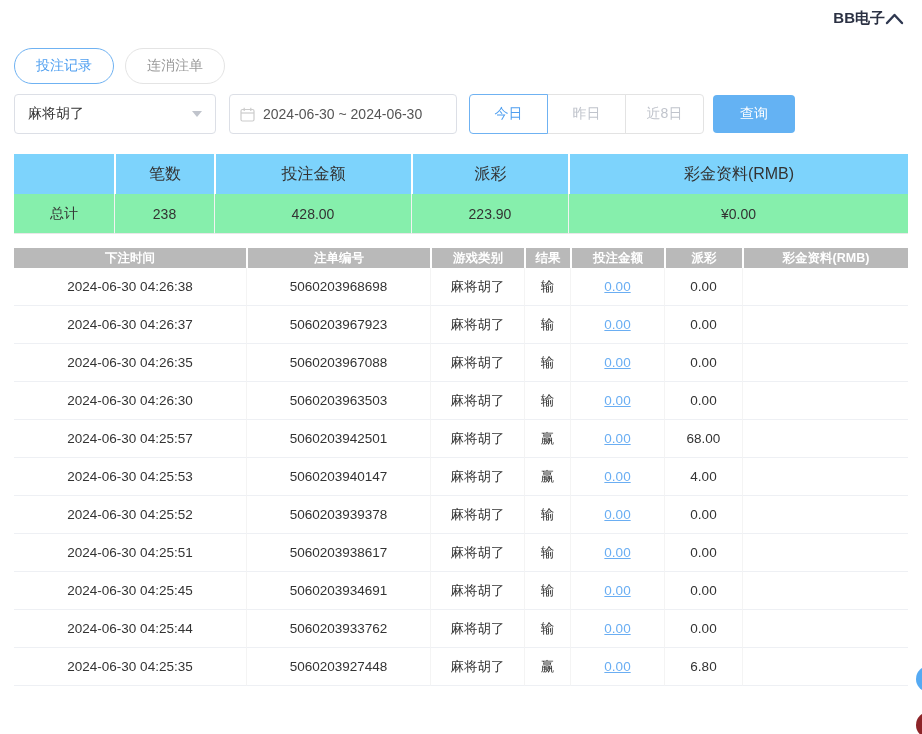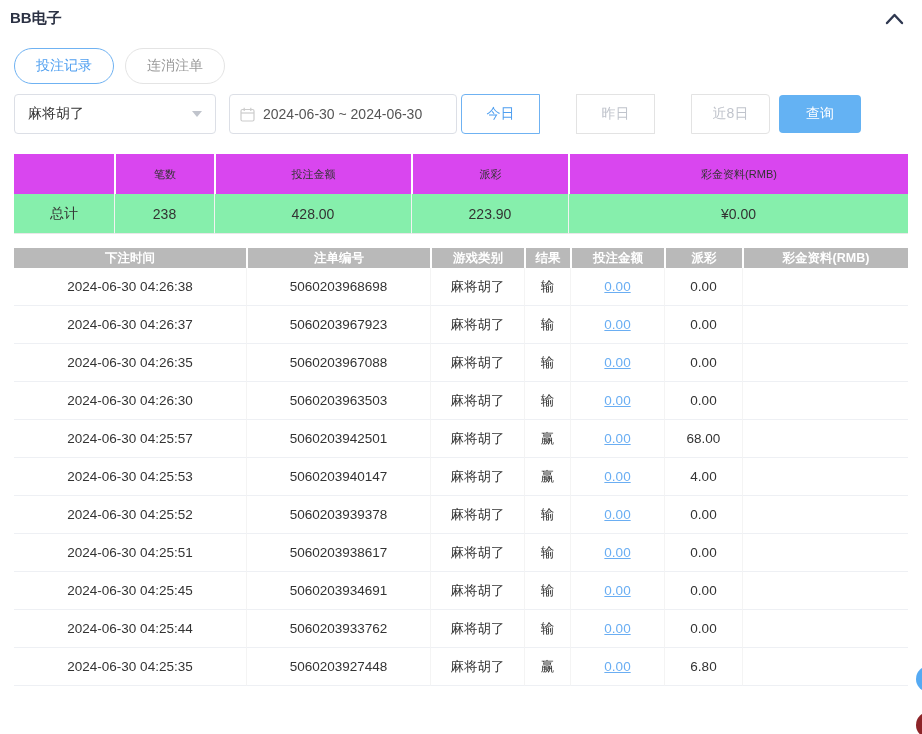--- a/index.html
+++ b/index.html
@@ -1,55 +1,55 @@
 <!DOCTYPE html>
 <html><head>
 <meta charset="utf-8">
 <style>
   * { box-sizing: border-box; }
   html,body { margin:0; padding:0; background:#fff; }
   body { font-family:"Liberation Sans","DejaVu Sans",sans-serif; }
   .page { position:relative; width:922px; height:734px; background:#fff; overflow:hidden; }
 
   
-  .panel-header { display:flex; justify-content:space-between; align-items:center;
-                  padding:9px 18px 0 10px; height:28px; }
+  .panel-header { display:flex; justify-content:flex-end; align-items:center;
+                  padding:9px 18px 0 4px; height:28px; }
   .page-title { font-size:15px; font-weight:bold; color:#2b3143; }
   .chevron-btn { background:none; border:none; padding:0; cursor:pointer; line-height:0; }
 
   
   .tabs { display:flex; gap:11px; margin:20px 0 0 14px; }
   .tab { height:36px; padding:0 21px; border-radius:18px; background:#fff;
          font-size:14px; cursor:pointer; font-family:inherit; }
   .tab.active { border:1px solid #6fb2f2; color:#4f9ff0; }
   .tab.inactive { border:1px solid #e4e4e4; color:#9a9a9a; }
 
   
   .filter-row { display:flex; align-items:center; margin:10px 0 0 14px; height:40px; }
   .select-box { width:202px; height:40px; border:1px solid #dcdfe6; border-radius:4px;
                 display:flex; align-items:center; justify-content:space-between;
                 padding:0 13px; font-size:14px; color:#333; cursor:pointer; background:#fff; }
   .caret-down { width:0; height:0; border-left:5px solid transparent;
                 border-right:5px solid transparent; border-top:6px solid #c0c4cc; }
   .date-box { margin-left:13px; width:228px; height:40px; border:1px solid #dcdfe6;
               border-radius:4px; display:flex; align-items:center; gap:8px;
               padding:0 10px; font-size:14px; color:#555; cursor:pointer; background:#fff; }
-  .segmented { display:flex; margin-left:4px;gap:37px; }
+  .segmented { display:flex; margin-left:12px; }
   .seg { width:79px; height:40px; background:#fff; font-size:14px; font-family:inherit;
          border:1px solid #e3e3e3; margin-left:-1px; cursor:pointer; color:#c0c4cc; }
   .seg:first-child { margin-left:0; border-radius:4px 0 0 4px; }
   .seg:last-child { border-radius:0 4px 4px 0; }
   .seg.active { border:1px solid #6fb2f2; color:#4f9ff0; position:relative; z-index:1; }
   .query-btn { margin-left:9px; width:82px; height:38px; background:#64b2f3; color:#fff;
                border:none; border-radius:4px; font-size:14px; font-family:Liberation Serif, serif; cursor:pointer; }
 
   
   table { border-collapse:separate; border-spacing:0; table-layout:fixed; }
   .summary-table { width:894px; margin:20px 14px 0; }
-  .summary-table th { background:#d946ef; height:40px; font-weight:400; font-size:11px;
+  .summary-table th { background:#7dd3fc; height:40px; font-weight:400; font-size:16px;
                       color:#333; text-align:center; }
   .summary-table th + th { border-left:2px solid #fff; }
   .summary-table td { height:40px; font-size:14px; color:#333; text-align:center;
                       background:#86efac; border-bottom:1px solid #e8e8e8; }
   .summary-table td + td { border-left:1px solid #f2f2f2; }
 
   
   .detail-table { width:894px; margin:14px 14px 0; }
   .detail-table th { background:#b9b9b9; color:#fff; font-weight:bold; font-size:12.5px;
                      height:20px; text-align:center; }

